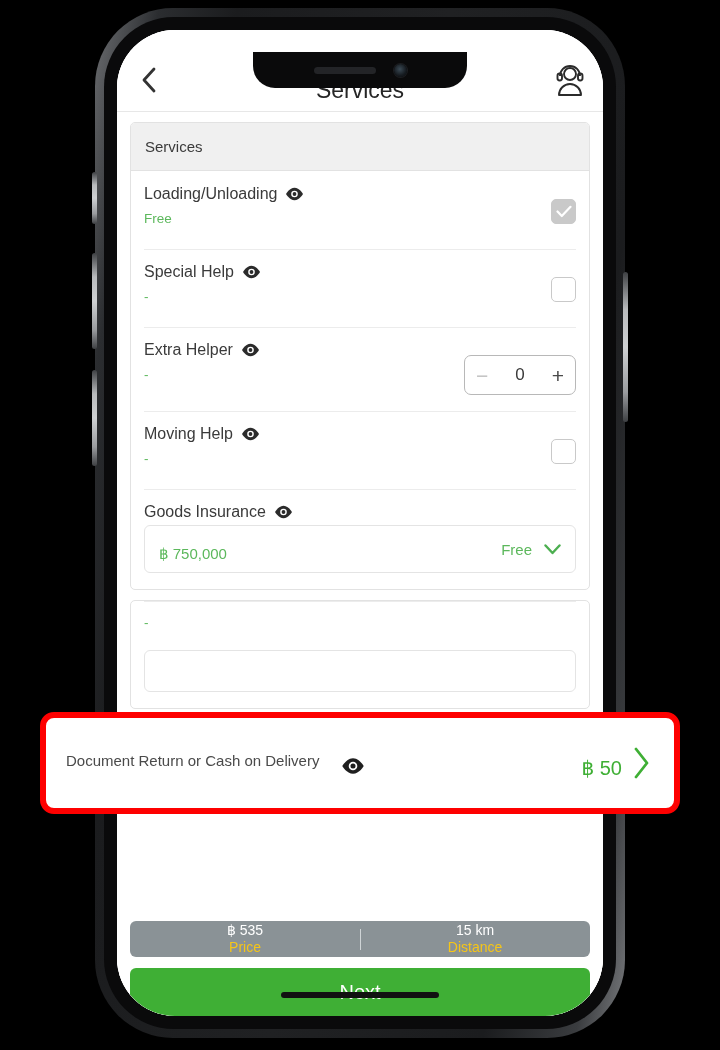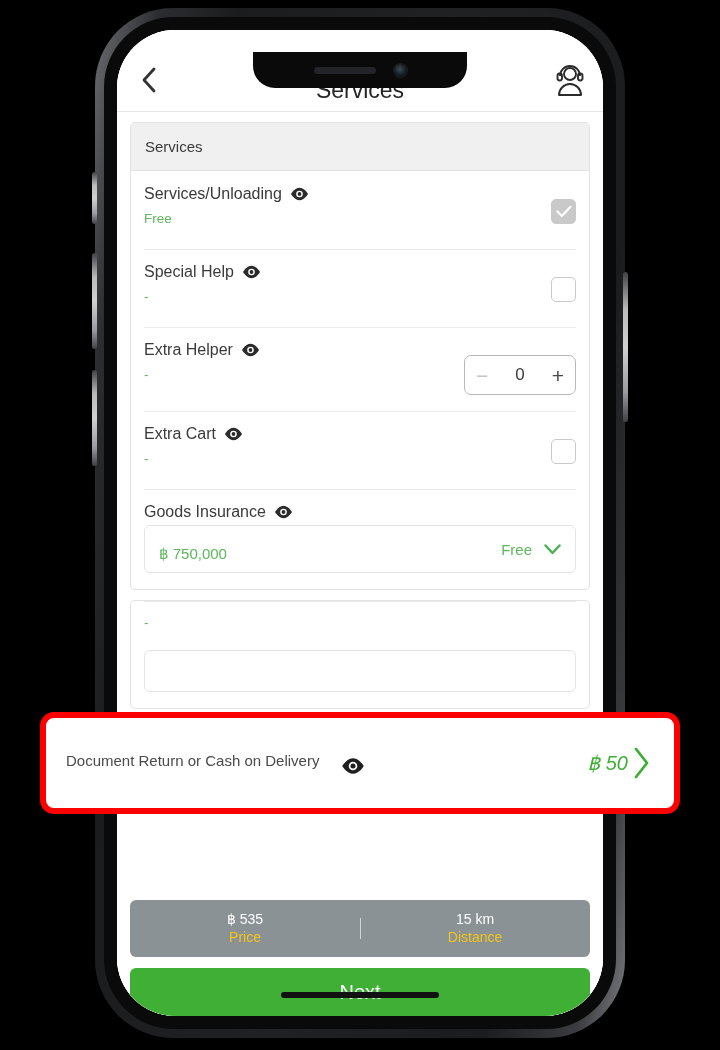--- a/index.html
+++ b/index.html
@@ -119,21 +119,21 @@
   .ins-free { font-size: 15px; color: #5cb85c; }
 
   
   .partial-row { position: relative; padding: 14px 13px 16px; min-height: 74px; }
   .partial-row::before { content:""; position:absolute; left:13px; right:13px; top:0; height:1px; background:#ececec; }
   .partial-box { border: 1px solid #e4e4e4; border-radius: 6px; height: 42px; margin-top: 20px; }
 
   
   .bottom { flex: none; padding: 0 13px 0; background: #fff; }
   .summary {
-    background: #8a9296; border-radius: 6px; height: 57px;
+    background: #8a9296; border-radius: 6px; height: 36px;
     display: flex; align-items: center;
   }
   .sum-cell { flex: 1; text-align: center; position: relative; line-height: 1.25; }
   .sum-cell + .sum-cell::before {
     content: ""; position: absolute; left: 0; top: 7px; bottom: 7px; width: 1px; background: #cfd4d6;
   }
   .sum-val { font-size: 14px; color: #ffffff; }
   .sum-lbl { font-size: 14px; color: #f5c518; }
 
   .next-btn {
@@ -144,21 +144,21 @@
 
   
   .overlay {
     position: absolute; left: 40px; top: 712px; width: 640px; height: 102px;
     background: #fff; border: 6px solid #fe0000; border-radius: 14px;
     display: flex; align-items: center; justify-content: space-between;
     padding: 0 22px 0 20px; z-index: 60;
   }
   .ov-left { display: flex; align-items: flex-start; gap: 22px; }
   .ov-title { font-size: 15px; color: #4a4a4a; line-height: 1.35; }
-  .ov-right { display: flex; align-items: center; gap: 4px; font-style: italic; }
+  .ov-right { display: flex; align-items: flex-end; gap: 10px; }
   .ov-price { font-size: 20px; color: #3faf35; }
 </style>
 </head>
 <body>
 
 <div class="stage">
 
   <div class="phone">
     <div class="phone-inner">
       <div class="screen">
@@ -192,21 +192,21 @@
           </div>
 
           <div class="scroll">
 
             <div class="card">
               <div class="card-head">Services</div>
 
               <div class="svc-row">
                 <div class="svc-texts">
                   <div class="svc-name">
-                    <span>Services/Unloading</span>
+                    <span>Loading/Unloading</span>
                     <svg class="eye" width="19" height="14" viewBox="0 0 19 14">
                       <path d="M9.5 0.8 C14.5 0.8 18 7 18 7 C18 7 14.5 13.2 9.5 13.2 C4.5 13.2 1 7 1 7 C1 7 4.5 0.8 9.5 0.8 Z" fill="#2b2b2b"></path>
                       <circle cx="9.5" cy="7" r="3.3" fill="#fff"></circle>
                       <circle cx="9.5" cy="7" r="1.9" fill="#2b2b2b"></circle>
                     </svg>
                   </div>
                   <div class="svc-price">Free</div>
                 </div>
                 <div class="svc-ctrl">
                   <div class="chk checked">
@@ -251,21 +251,21 @@
                     <span class="st-minus">−</span>
                     <span class="st-val">0</span>
                     <span class="st-plus">+</span>
                   </div>
                 </div>
               </div>
 
               <div class="svc-row">
                 <div class="svc-texts">
                   <div class="svc-name">
-                    <span>Extra Cart</span>
+                    <span>Moving Help</span>
                     <svg class="eye" width="19" height="14" viewBox="0 0 19 14">
                       <path d="M9.5 0.8 C14.5 0.8 18 7 18 7 C18 7 14.5 13.2 9.5 13.2 C4.5 13.2 1 7 1 7 C1 7 4.5 0.8 9.5 0.8 Z" fill="#2b2b2b"></path>
                       <circle cx="9.5" cy="7" r="3.3" fill="#fff"></circle>
                       <circle cx="9.5" cy="7" r="1.9" fill="#2b2b2b"></circle>
                     </svg>
                   </div>
                   <div class="svc-price">-</div>
                 </div>
                 <div class="svc-ctrl">
                   <div class="chk"></div>

